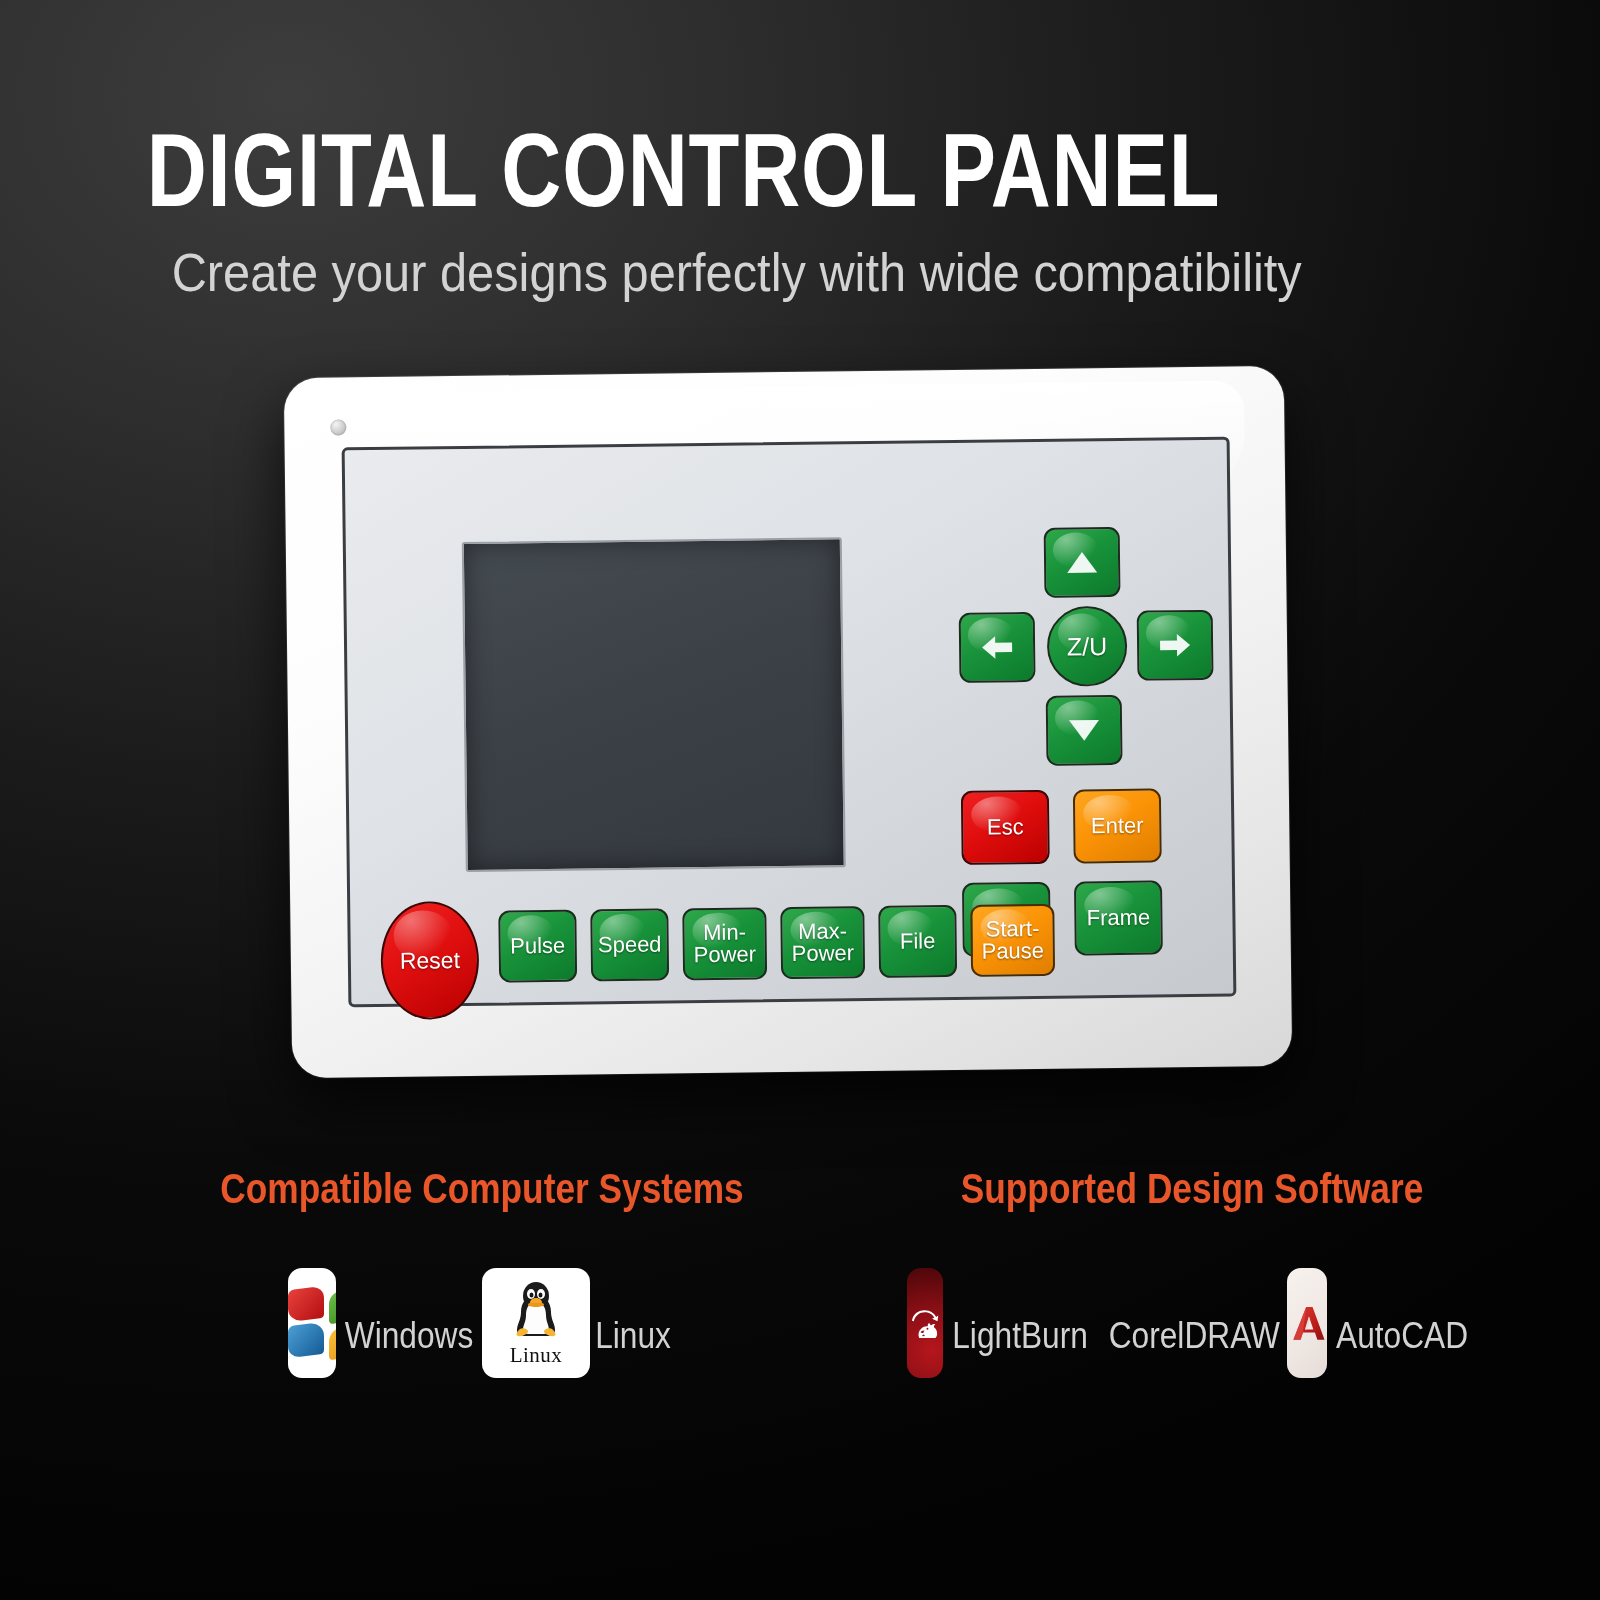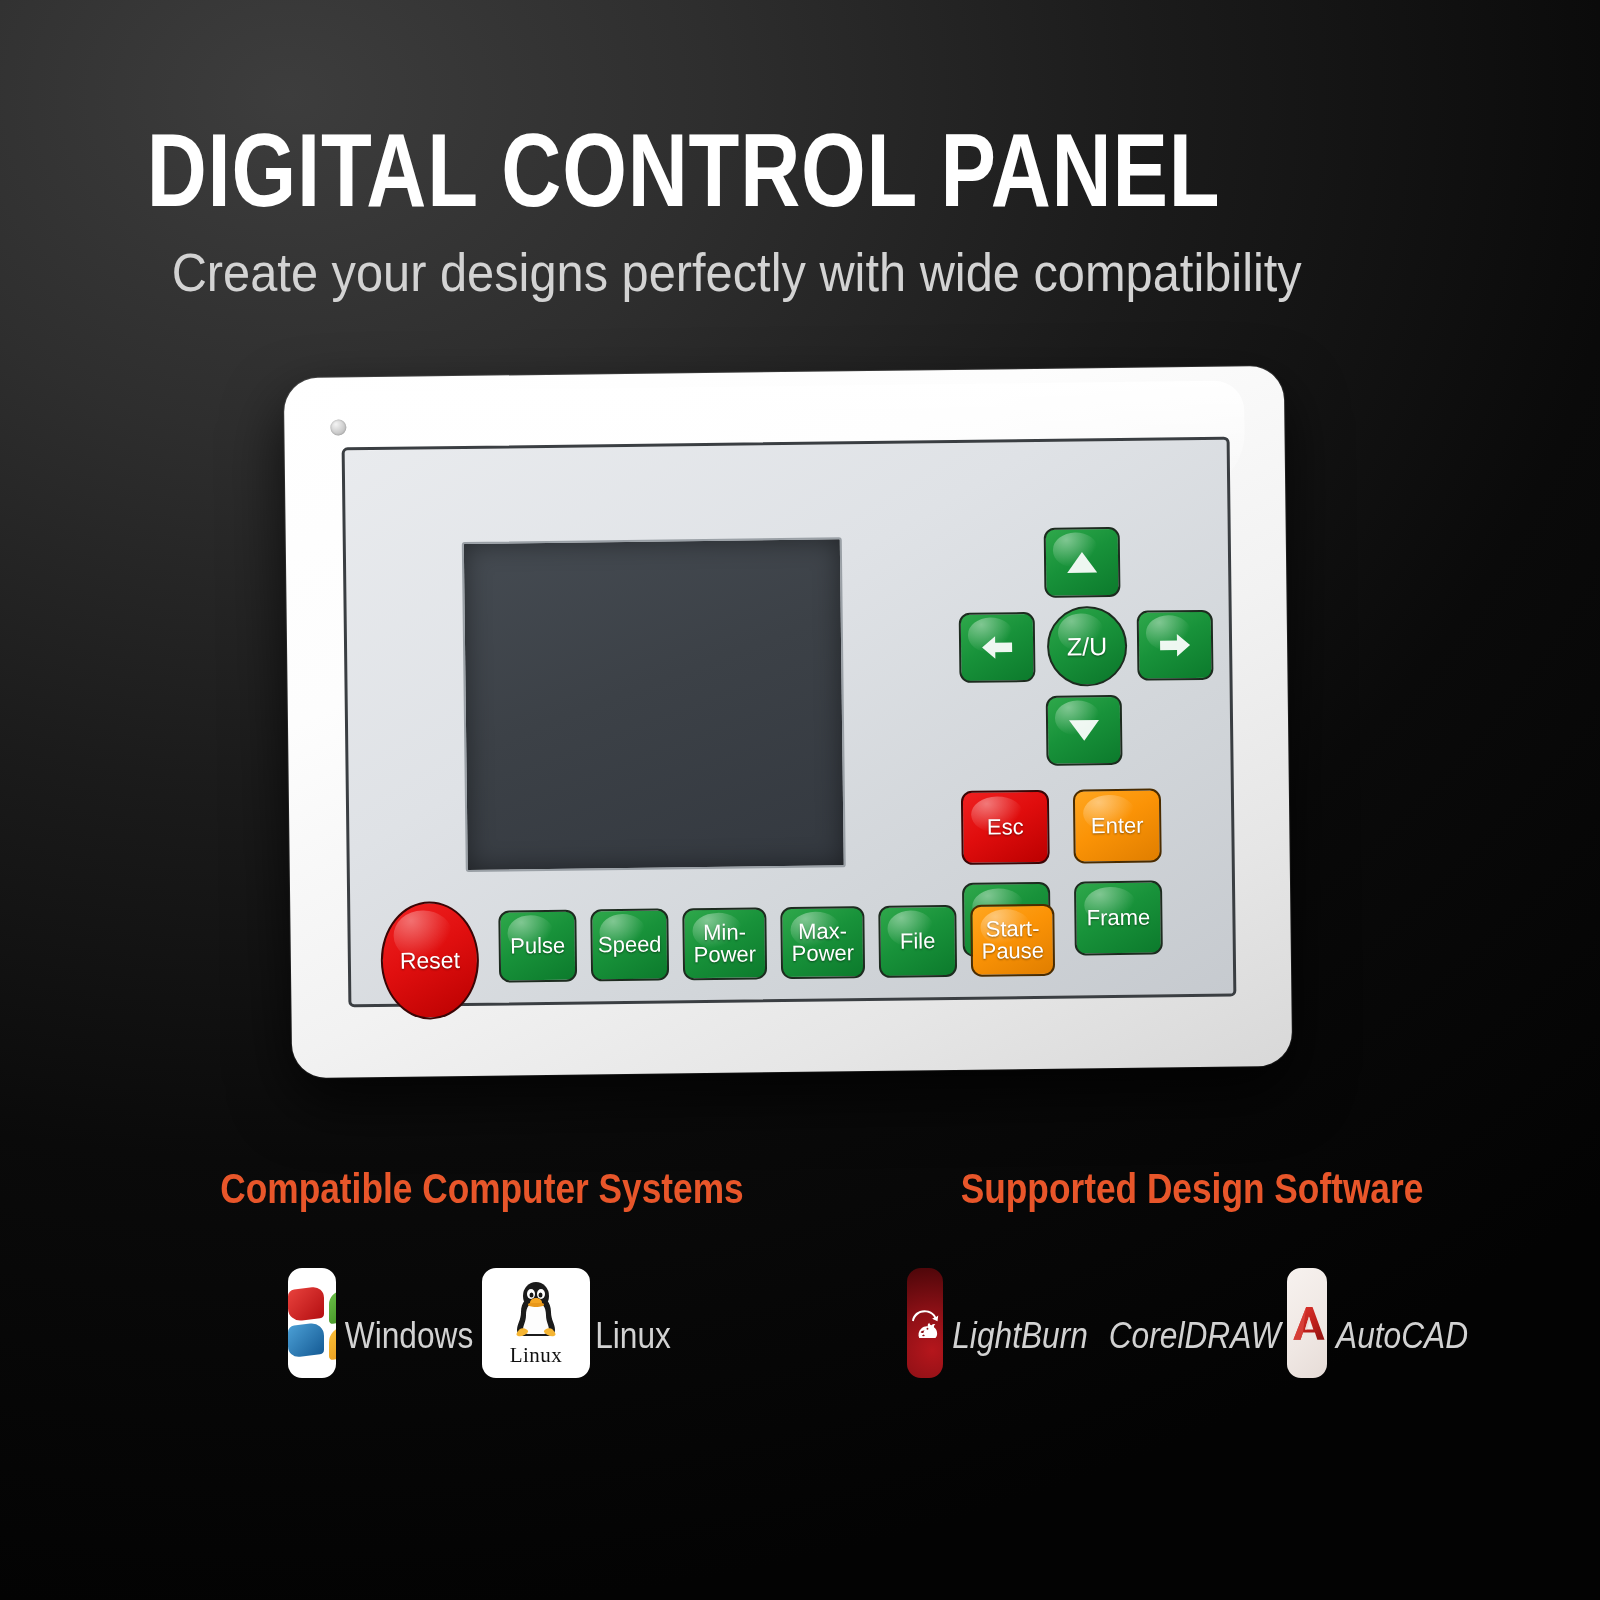--- a/index.html
+++ b/index.html
@@ -134,21 +134,21 @@
   .col-soft{ left:830px; width:700px; }
   .col-head {
     font-weight:bold; font-size:42px; color:#e8562a;
     text-align:center; line-height:1;
     transform:scaleX(0.84); transform-origin:center;
     white-space:nowrap;
   }
   .icon-row { display:flex; justify-content:center; align-items:flex-start; margin-top:58px; }
   .icon-cell { display:flex; flex-direction:row; align-items:center; }
   .col-sys  .icon-cell { width:194px; }
-  .col-soft .icon-cell { width:190px;font-style:italic; }
+  .col-soft .icon-cell { width:190px; }
   .icon-tile {
     width:110px; height:110px; border-radius:14px;
     background:#ffffff; position:relative; overflow:hidden;
     display:flex; align-items:center; justify-content:center;
   }
   .icon-label {
     margin-top:26px; font-size:36px; color:#d2d2d2; line-height:1;
     transform:scaleX(0.88); transform-origin:center; white-space:nowrap;
   }
 

